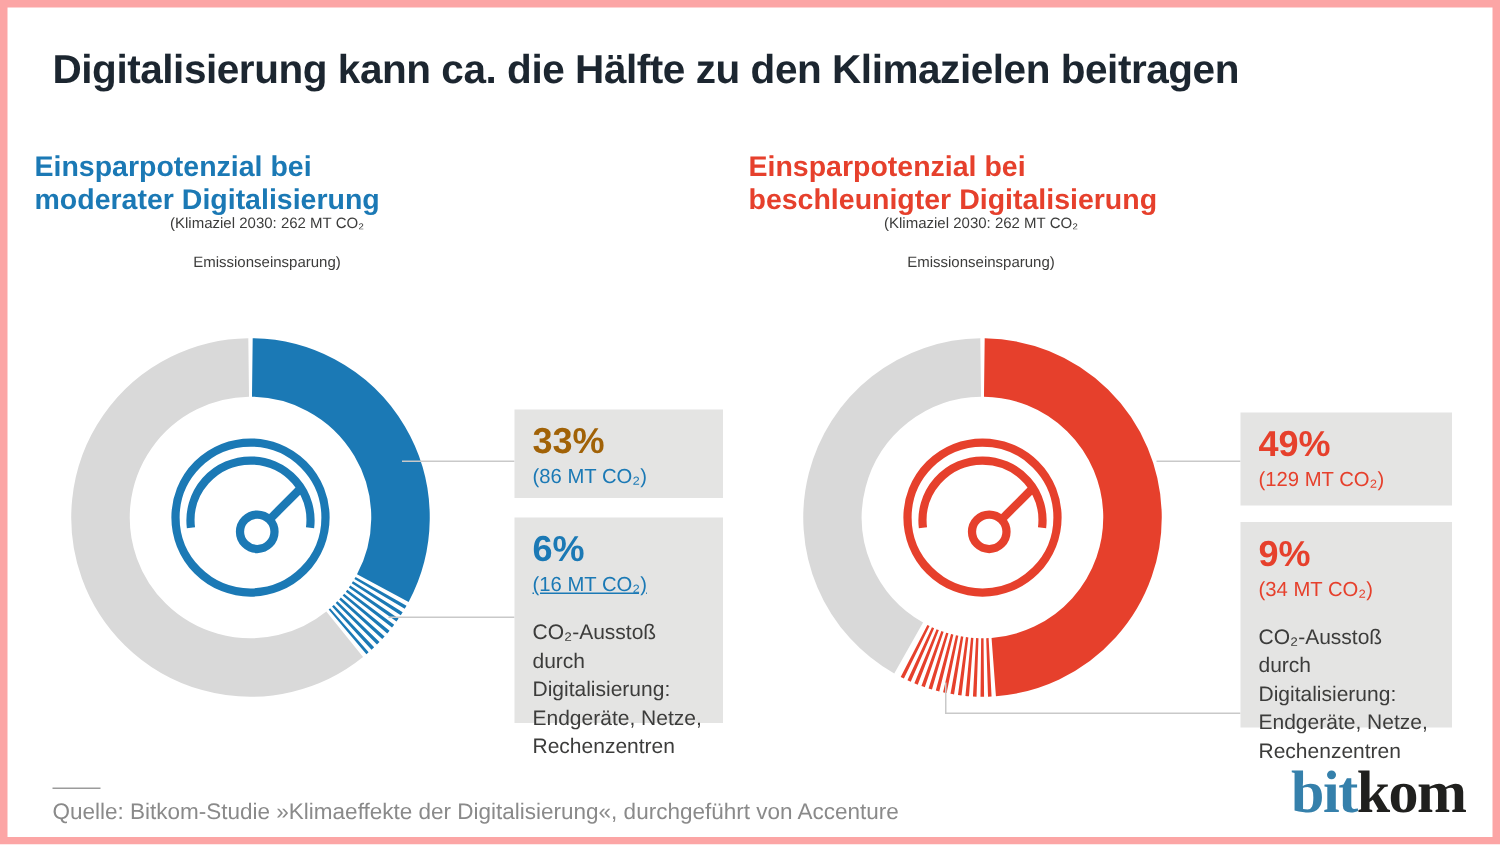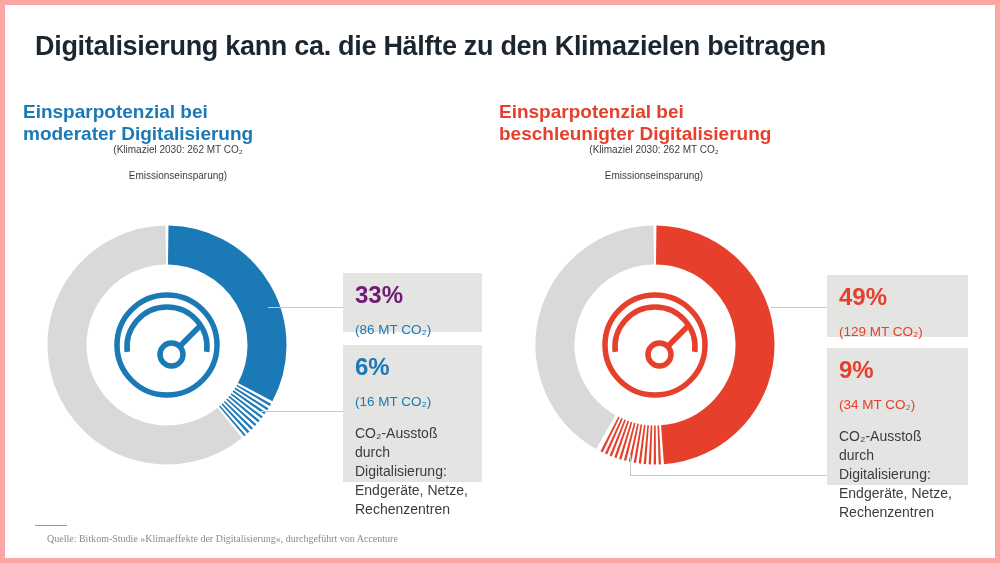--- a/index.html
+++ b/index.html
@@ -15,30 +15,30 @@
   #sub-l{left:18px;} #sub-r{left:494px;}
   .donut{position:absolute;width:250px;height:250px;}
   #donut-l{left:37px;top:215px;} #donut-r{left:525px;top:215px;}
   .gauge{position:absolute;left:50%;top:50%;transform:translate(-50%,-50%);}
   .box{position:absolute;background:#e4e4e3;box-sizing:border-box;padding:9px 8px 8px 12px;}
   #box-l1{left:338px;top:268px;width:139px;height:59px;}
   #box-l2{left:338px;top:340px;width:139px;height:137px;}
   #box-r1{left:822px;top:270px;width:141px;height:62px;}
   #box-r2{left:822px;top:343px;width:141px;height:137px;}
   .pct{font-size:24px;font-weight:bold;line-height:26px;}
-  .sub{font-size:13.5px;line-height:17px;margin-top:13px;}
+  .sub{font-size:13.5px;line-height:17px;margin-top:1px;}
   .desc{font-size:14px;line-height:19px;margin-top:14px;white-space:pre-line;}
   .line{position:absolute;background:#c9c9c9;}
   #line-l1{left:263px;top:302px;width:75px;height:1px;}
   #line-l2{left:254px;top:406px;width:84px;height:1px;}
   #line-r1{left:766px;top:302px;width:56px;height:1px;}
   #line-r2v{left:625px;top:450px;width:1px;height:21px;}
   #line-r2h{left:625px;top:470px;width:197px;height:1px;}
   .src-rule{position:absolute;left:30px;top:520px;width:32px;height:1px;background:#9b9b9b;}
-  .source{position:absolute;left:42px;top:528px;font-size:10px;font-family:Liberation Serif, serif;}
+  .source{position:absolute;left:30px;top:528px;font-size:15px;}
   .logo{position:absolute;right:18px;bottom:10px;font-family:"Liberation Serif",serif;
         font-weight:bold;font-size:40px;letter-spacing:-1px;line-height:1;}
 </style>
 </head>
 <body>
 
 <div id="page">
 
   <div class="title" style="color: rgb(28, 38, 48);">Digitalisierung kann ca. die Hälfte zu den Klimazielen beitragen</div>
 
@@ -58,27 +58,27 @@
       <path d="M 15.3 61.9 A 40 40 0 1 1 94.7 61.9" fill="none" stroke="currentColor" stroke-width="5.5"></path>
       <circle cx="59.5" cy="64.5" r="11.5" fill="none" stroke="currentColor" stroke-width="5.5"></circle>
       <line x1="67.8" y1="56.2" x2="88" y2="36" stroke="currentColor" stroke-width="5.5"></line>
     </svg>
   </div>
 
   <div class="line" id="line-l1"></div>
   <div class="line" id="line-l2"></div>
 
   <div class="box" id="box-l1">
-    <div class="pct" style="color: #701a75;">33%</div>
+    <div class="pct" style="color: #a16207;">33%</div>
     <div class="sub" style="color: rgb(27, 121, 181);">(86 MT CO₂)</div>
   </div>
 
   <div class="box" id="box-l2">
     <div class="pct" style="color: rgb(27, 121, 181);">6%</div>
-    <div class="sub" style="color: rgb(27, 121, 181);">(16 MT CO₂)</div>
+    <div class="sub" style="color: rgb(27, 121, 181); text-decoration: underline;">(16 MT CO₂)</div>
     <div class="desc" style="color: rgb(60, 60, 59);">CO₂-Ausstoß durch
 Digitalisierung:
 Endgeräte, Netze,
 Rechenzentren</div>
   </div>
 
   <div class="col-head" id="head-r" style="color: rgb(230, 64, 44);">Einsparpotenzial bei
 beschleunigter Digitalisierung</div>
   <div class="col-sub" id="sub-r" style="color: rgb(60, 60, 59);">(Klimaziel 2030: 262 MT CO₂
 Emissionseinsparung)</div>
@@ -110,14 +110,15 @@
     <div class="pct" style="color: rgb(230, 64, 44);">9%</div>
     <div class="sub" style="color: rgb(230, 64, 44);">(34 MT CO₂)</div>
     <div class="desc" style="color: rgb(60, 60, 59);">CO₂-Ausstoß durch
 Digitalisierung:
 Endgeräte, Netze,
 Rechenzentren</div>
   </div>
 
   <div class="src-rule"></div>
   <div class="source" style="color: rgb(138, 138, 138);">Quelle: Bitkom-Studie »Klimaeffekte der Digitalisierung«, durchgeführt von Accenture</div>
+  <div class="logo"><span style="color: rgb(53, 128, 171);">bit</span><span style="color: rgb(32, 32, 30);">kom</span></div>
 
 </div>
 
 </body></html>

